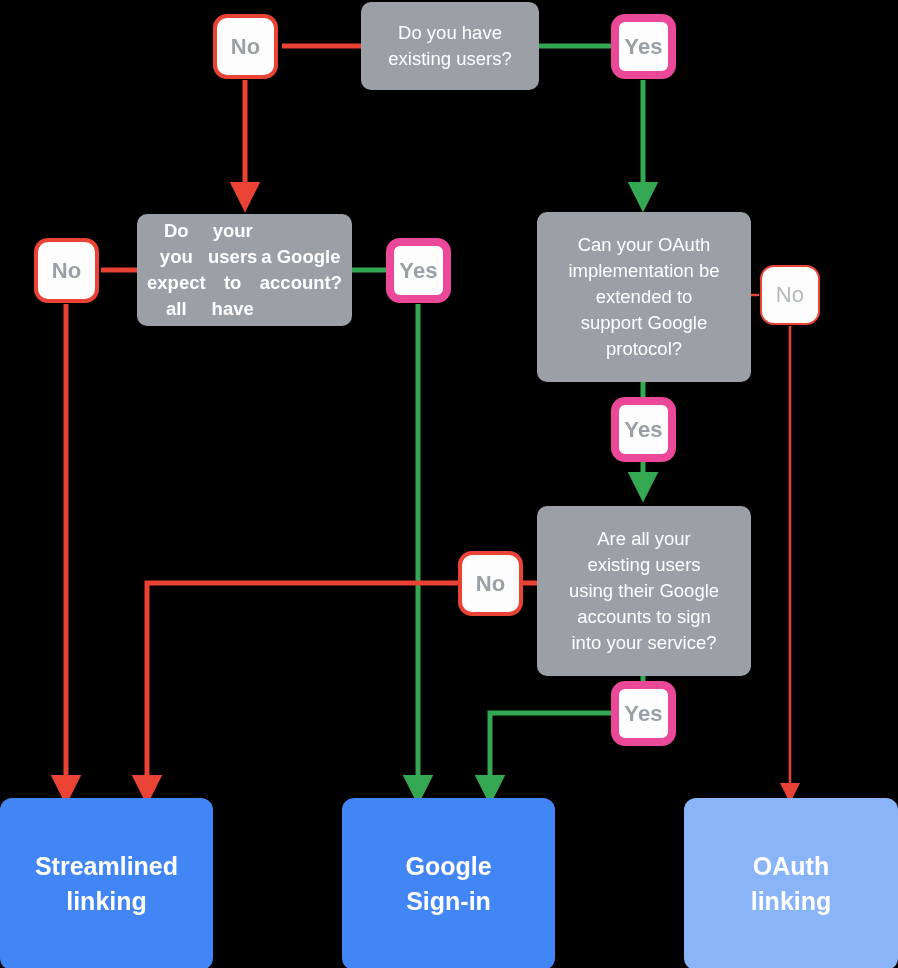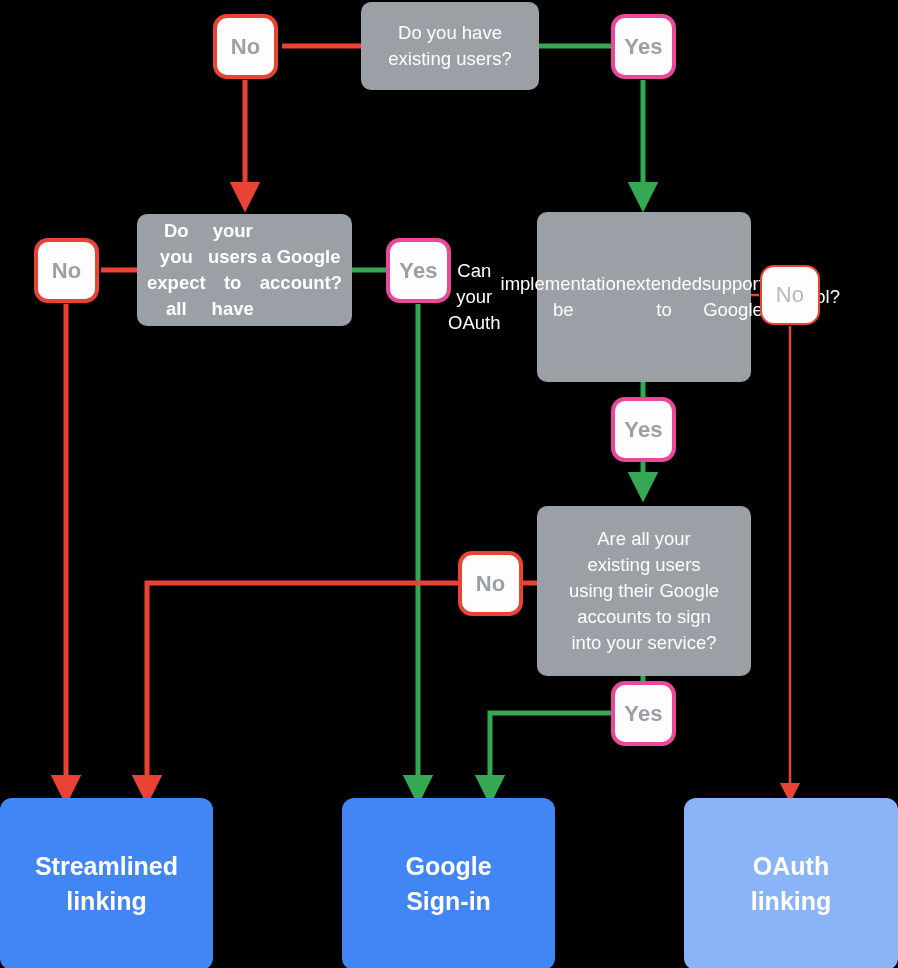--- a/index.html
+++ b/index.html
@@ -53,21 +53,21 @@
     font-size: 22px;
     font-weight: 700;
     color: #9aa0a6;
     letter-spacing: 0.2px;
     align-items: center;
   }
   .badge.no {
     border: 4px solid #ea4335;
   }
   .badge.yes {
-    border: 4px solid #ec4899;
+    border: 8px solid #ec4899;
   }
   .badge.thin {
     border-width: 2px;
     font-weight: 400;
     color: #b6babd;
   }
   
   .tbox {
     border-radius: 12px;
     color: #ffffff;
@@ -134,21 +134,21 @@
     <span>Do you have</span>
     <span>existing users?</span>
   </div>
 
   <div class="node qbox" style="left:137px; top:214px; width:215px; height:112px; flex-direction:row;font-weight:bold;">
     <span>Do you expect all</span>
     <span>your users to have</span>
     <span>a Google account?</span>
   </div>
 
-  <div class="node qbox" style="left:537px; top:212px; width:214px; height:170px; flex-direction:row;">
+  <div class="node qbox" style="left:537px; top:212px; width:214px; height:170px; flex-direction:column;">
     <span>Can your OAuth</span>
     <span>implementation be</span>
     <span>extended to</span>
     <span>support Google</span>
     <span>protocol?</span>
   </div>
 
   <div class="node qbox" style="left:537px; top:499px; width:214px; height:170px; flex-direction:column;margin-top:7px;">
     <span>Are all your</span>
     <span>existing users</span>

